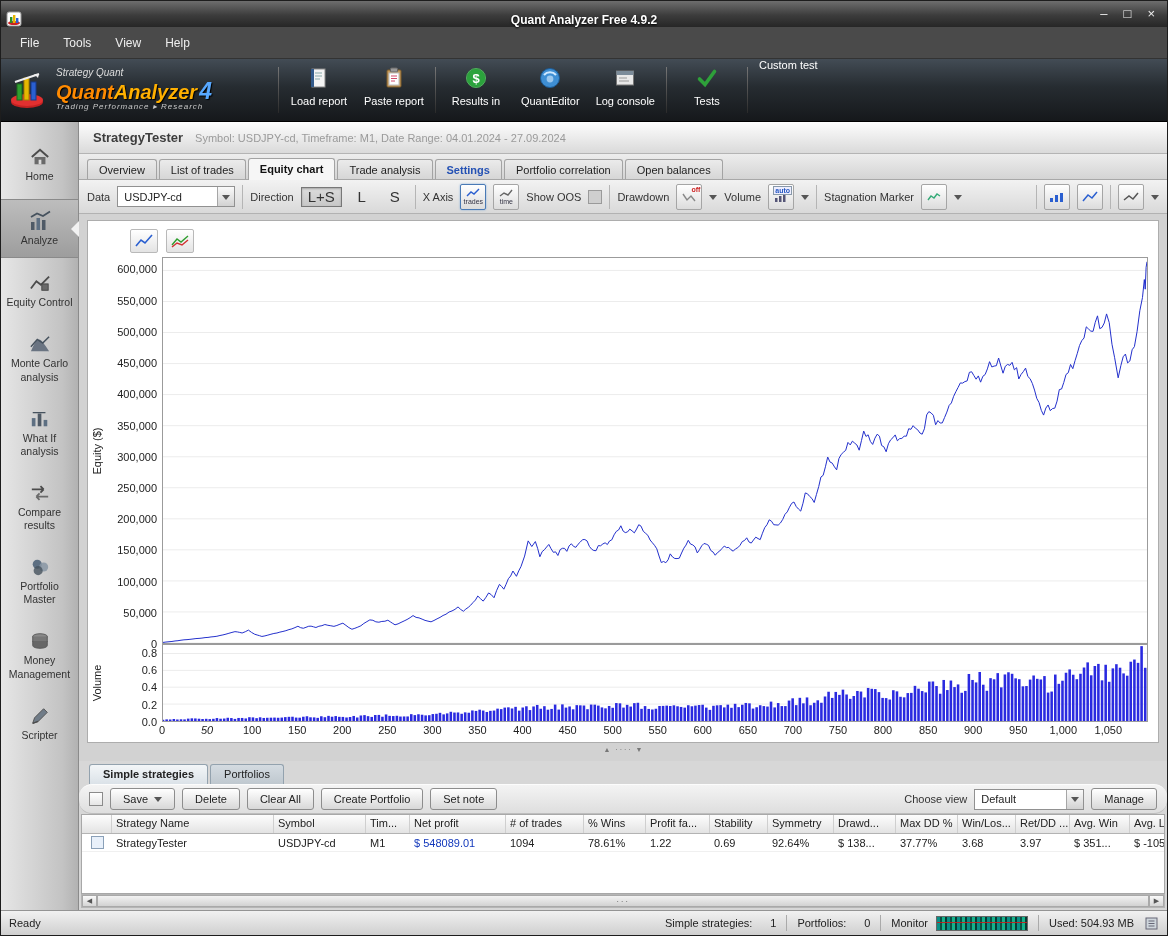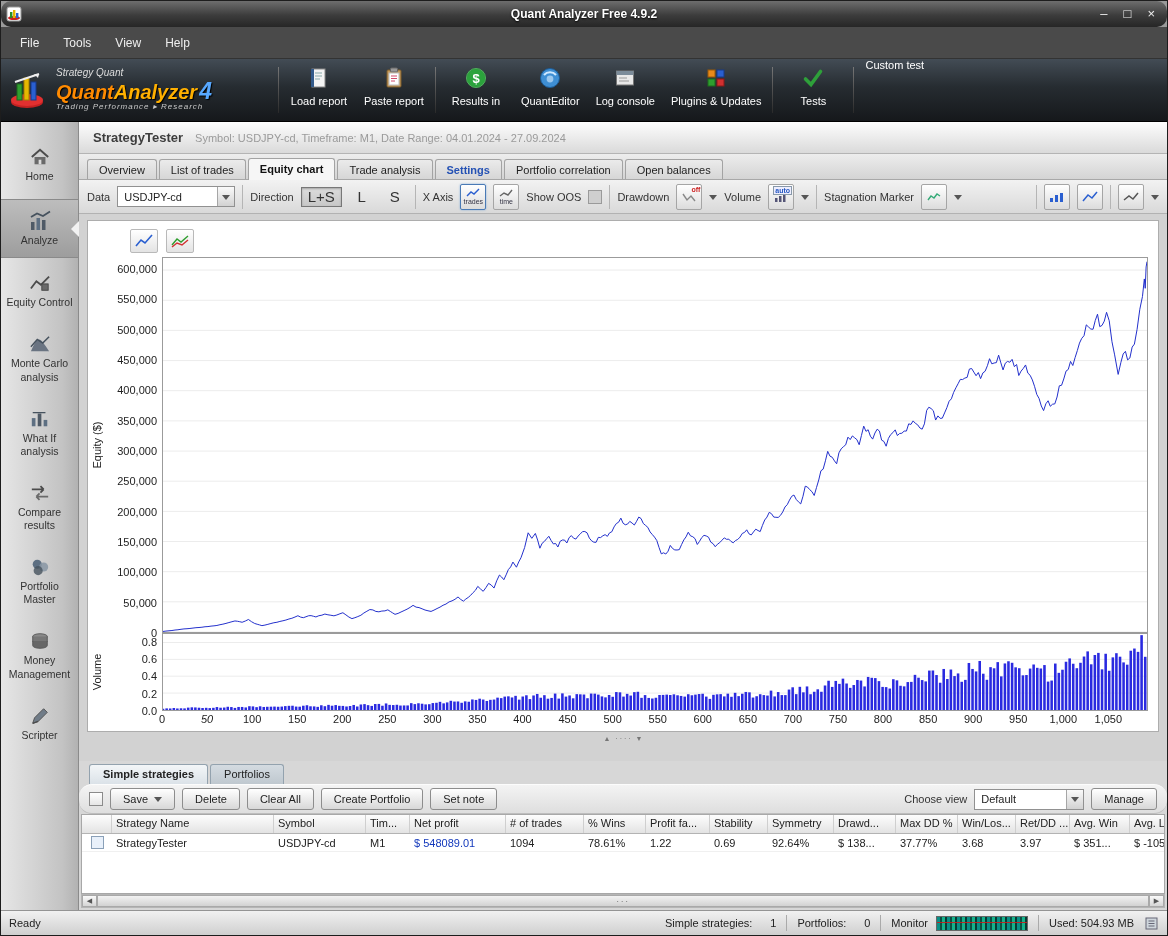--- a/index.html
+++ b/index.html
@@ -1,21 +1,21 @@
 <!DOCTYPE html>
 <html><head>
 <meta charset="utf-8">
 <style>
 *{box-sizing:border-box;margin:0;padding:0;}
 html,body{width:1168px;height:936px;overflow:hidden;}
 body{font-family:"Liberation Sans",sans-serif;font-size:12px;background:#9a9a9a;color:#222;}
 .window{width:1168px;height:936px;display:flex;flex-direction:column;border:1px solid #1d1d1d;}
 
 
-.titlebar{height:26px;background:linear-gradient(#6e6e6e,#3c3c3c 55%,#262626);display:flex;align-items:center;position:relative;flex:none;border-radius:10px;}
+.titlebar{height:26px;background:linear-gradient(#6e6e6e,#3c3c3c 55%,#262626);display:flex;align-items:flex-end;position:relative;flex:none;}
 .title-text{position:absolute;left:0;right:0;text-align:center;color:#fff;font-weight:bold;font-size:12px;text-shadow:0 1px 2px #000;}
 .app-icon{margin-left:5px;z-index:2;display:flex;}
 .win-controls{margin-left:auto;z-index:2;display:flex;gap:16px;padding-right:12px;color:#eee;font-size:13px;}
 .win-controls span{cursor:default;line-height:26px;}
 
 
 .menubar{height:32px;background:#4a4a4a;border-bottom:1px solid #333;display:flex;align-items:center;padding-left:8px;gap:2px;flex:none;}
 .menu-item{color:#eee;padding:3px 11px;font-size:12px;}
 
 
@@ -81,21 +81,21 @@
 .axis-title-col span{transform:rotate(-90deg);white-space:nowrap;font-size:11px;color:#222;}
 .ylab-col{width:56px;flex:none;position:relative;}
 .ytick{position:absolute;right:5px;transform:translateY(-50%);font-size:11px;color:#222;white-space:nowrap;}
 .plot{flex:1;position:relative;border:1px solid #9b9b9b;background:#fff;min-width:0;}
 .plot svg{position:absolute;inset:0;width:100%;height:100%;}
 .xtick-area{flex:1;position:relative;font-size:11px;color:#222;}
 .xtick{position:absolute;top:2px;transform:translateX(-50%);white-space:nowrap;}
 .pager{height:13px;flex:none;display:flex;align-items:center;justify-content:center;gap:5px;color:#777;font-size:7px;}
 
 
-.bottom{height:149px;flex:none;display:flex;flex-direction:column;background:#d7d7d7;margin-top:16px;}
+.bottom{height:149px;flex:none;display:flex;flex-direction:column;background:#d7d7d7;margin-top:5px;}
 .btabs{height:23px;flex:none;display:flex;gap:2px;padding:3px 10px 0;}
 .btab{padding:3px 13px;font-size:11px;border:1px solid #93a2ae;border-bottom:none;border-radius:3px 3px 0 0;background:linear-gradient(#d4dbe1,#bfc8cf);color:#222;}
 .btab.active{background:linear-gradient(#f3f6f8,#dbe2e8);font-weight:bold;}
 .btn-row{height:30px;flex:none;background:linear-gradient(#f4f4f4,#dedede);border-top:1px solid #fcfcfc;border-bottom:1px solid #bdbdbd;display:flex;align-items:center;gap:7px;padding:0 10px;border-radius:13px;}
 .btn{height:22px;padding:0 12px;border:1px solid #8d8d8d;border-radius:3px;background:linear-gradient(#ffffff,#d8d8d8);font-size:11px;display:flex;align-items:center;gap:6px;color:#222;white-space:nowrap;}
 .spacer{flex:1;}
 .cv-label{font-size:11px;color:#333;}
 .table-wrap{flex:1;background:#fff;border:1px solid #a8a8a8;margin:0 2px;overflow:hidden;display:flex;flex-direction:column;min-height:0;}
 .thead{display:flex;height:19px;flex:none;background:linear-gradient(#fdfdfd,#e3e3e3);border-bottom:1px solid #b3b3b3;font-size:11px;color:#222;}
 .th{padding:2px 4px;border-right:1px solid #cfcfcf;overflow:hidden;white-space:nowrap;flex:none;}
@@ -202,29 +202,20 @@
         </svg>
       <span>QuantEditor</span>
     </div>
     <div class="tb-btn">
       <svg width="24" height="24" viewBox="0 0 24 24">
           <rect x="3.5" y="5" width="17" height="14" fill="#e8e8e8" stroke="#777"></rect>
           <rect x="3.5" y="5" width="17" height="4" fill="#7b8b99"></rect>
           <path d="M6 12h8 M6 15h10" stroke="#999" stroke-width="1.2"></path>
         </svg>
       <span>Log console</span>
-    </div>
-    <div class="tb-btn">
-      <svg width="24" height="24" viewBox="0 0 24 24">
-          <rect x="4" y="4" width="7" height="7" fill="#e88a1a" stroke="#9c5a08"></rect>
-          <rect x="13" y="4" width="7" height="7" fill="#2a5fd0" stroke="#173a8a"></rect>
-          <rect x="4" y="13" width="7" height="7" fill="#2f9e2f" stroke="#1c6b1c"></rect>
-          <rect x="13" y="13" width="7" height="7" fill="#d03030" stroke="#8a1818"></rect>
-        </svg>
-      <span>Plugins &amp; Updates</span>
     </div>
     <div class="tb-sep"></div>
     <div class="tb-btn">
       <svg width="24" height="24" viewBox="0 0 24 24">
           <path d="M4.5 13 L10 18.5 L19.5 5.5" stroke="#2ea03a" stroke-width="3.6" fill="none" stroke-linecap="round"></path>
         </svg>
       <span>Tests</span>
     </div>
     <div class="tb-sep"></div>
     <div class="tb-btn no-icon">

